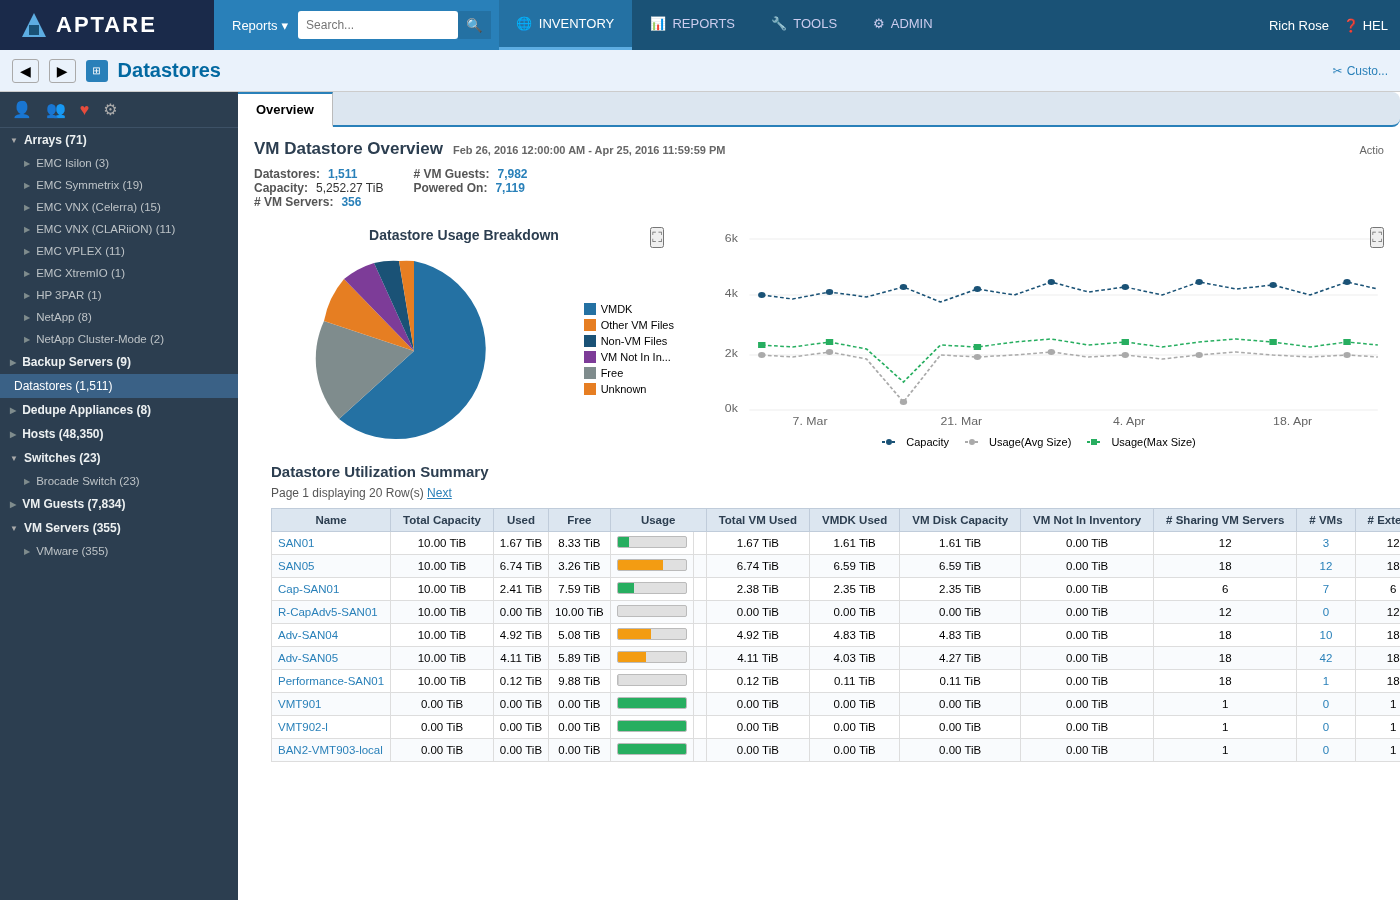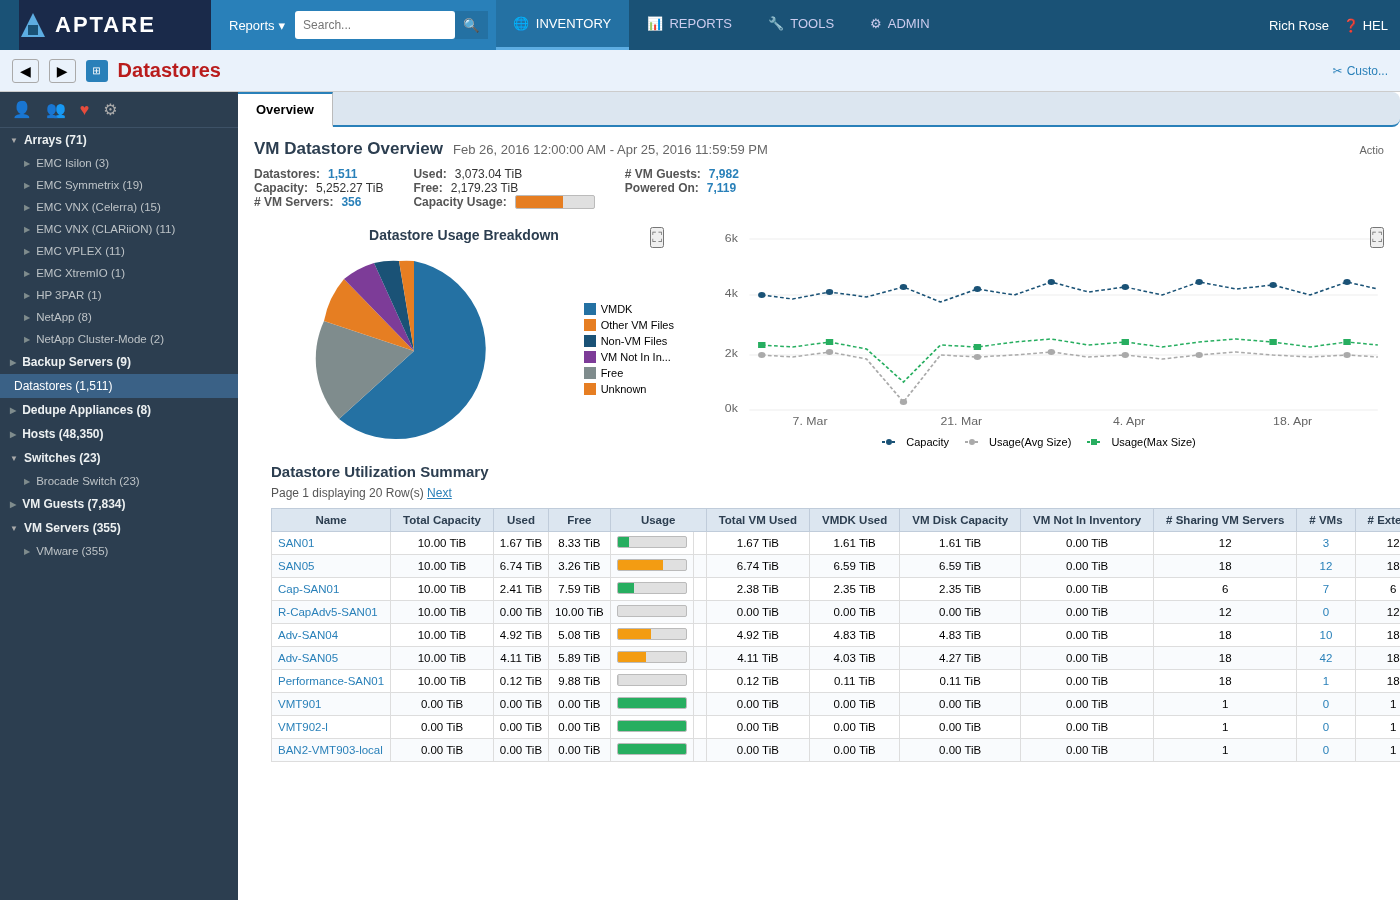--- a/index.html
+++ b/index.html
@@ -6,27 +6,26 @@
     body { font-family: Arial, sans-serif; font-size: 12px; background: #f0f0f0; overflow: hidden; }
 
     
     .top-nav {
       display: flex;
       align-items: stretch;
       height: 50px;
       background: #1a5276;
     }
     .logo-area {
-      width: 192px;
+      width: 214px;
       background: #1a2a4a;
       display: flex;
       align-items: center;
-      padding: 0 0;
+      padding: 0 20px;
       flex-shrink: 0;
-      margin-left: 19px;
     }
     .logo-text {
       color: white;
       font-size: 22px;
       font-weight: bold;
       letter-spacing: 2px;
     }
     .search-bar-area {
       display: flex;
       align-items: center;
@@ -115,21 +114,21 @@
       border-radius: 3px;
       display: inline-flex;
       align-items: center;
       justify-content: center;
       color: white;
       font-size: 10px;
     }
     .page-title {
       font-size: 20px;
       font-weight: bold;
-      color: #b91c1c;
+      color: #0369a1;
     }
     .customize-btn {
       margin-left: auto;
       display: flex;
       align-items: center;
       color: #2980b9;
       cursor: pointer;
       gap: 4px;
       font-size: 12px;
     }
@@ -216,23 +215,24 @@
     
     .overview-section {
       padding: 12px 16px;
     }
     .overview-title {
       font-size: 17px;
       font-weight: bold;
       color: #2c3e50;
     }
     .overview-date {
-      font-size: 13px;
+      font-size: 11px;
       color: #666;
       margin-left: 10px;
+      font-weight: bold;
     }
     .overview-stats {
       display: flex;
       gap: 30px;
       margin-top: 8px;
       font-size: 12px;
     }
     .stat-row { display: flex; gap: 8px; align-items: center; }
     .stat-label { color: #555; font-weight: bold; }
     .stat-value { color: #2980b9; font-weight: bold; }
@@ -553,36 +553,20 @@
             <span class="stat-label">Datastores:</span>
             <span class="stat-value">1,511</span>
           </div>
           <div class="stat-row">
             <span class="stat-label">Capacity:</span>
             <span style="color:#333">5,252.27 TiB</span>
           </div>
           <div class="stat-row">
             <span class="stat-label"># VM Servers:</span>
             <span class="stat-value">356</span>
-          </div>
-        </div>
-        <div>
-          <div class="stat-row">
-            <span class="stat-label">Used:</span>
-            <span style="color:#333">3,073.04 TiB</span>
-          </div>
-          <div class="stat-row">
-            <span class="stat-label">Free:</span>
-            <span style="color:#333">2,179.23 TiB</span>
-          </div>
-          <div class="stat-row">
-            <span class="stat-label">Capacity Usage:</span>
-            <div class="capacity-bar">
-              <div class="capacity-fill"></div>
-            </div>
           </div>
         </div>
         <div>
           <div class="stat-row">
             <span class="stat-label"># VM Guests:</span>
             <span class="stat-value">7,982</span>
           </div>
           <div class="stat-row">
             <span class="stat-label">Powered On:</span>
             <span class="stat-value">7,119</span>

